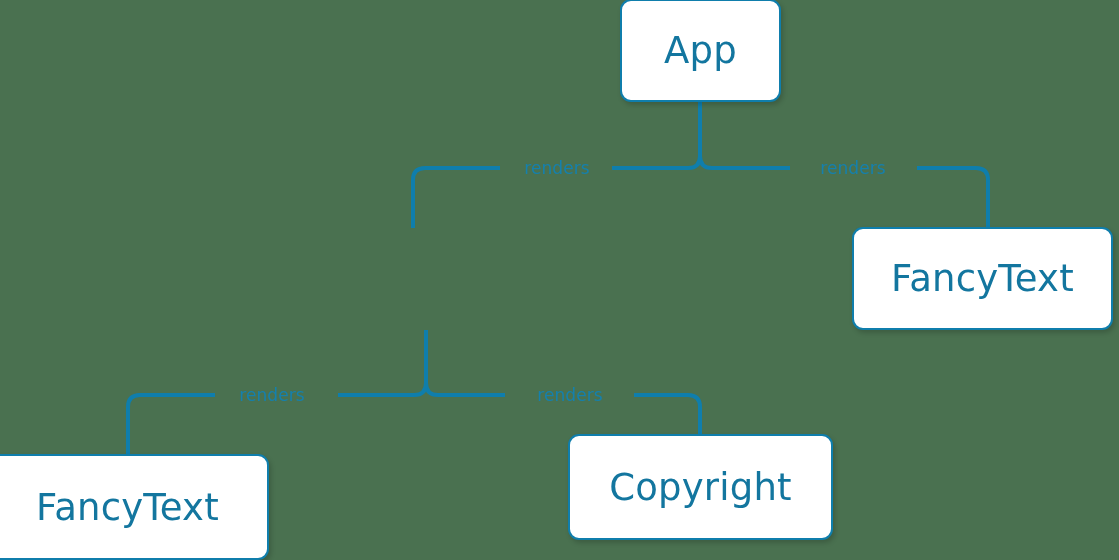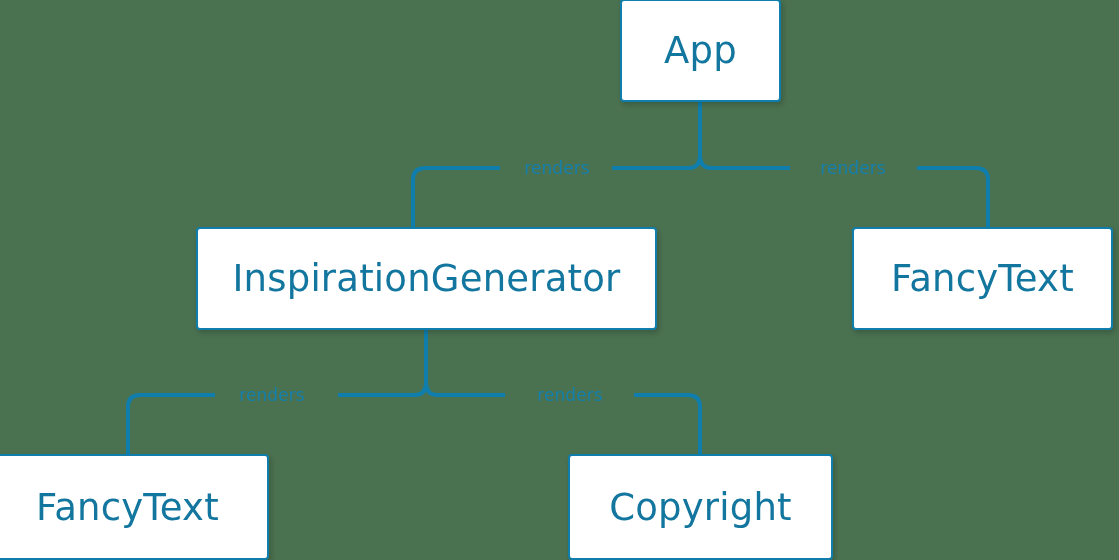--- a/index.html
+++ b/index.html
@@ -23,21 +23,21 @@
     left: 0;
     top: 0;
     width: 1119px;
     height: 560px;
   }
   .node {
     position: absolute;
     box-sizing: border-box;
     background: #ffffff;
     border: 2px solid #0f7eac;
-    border-radius: 4px;
+    border-radius: 11px;
     display: flex;
     align-items: center;
     justify-content: center;
     color: #13769f;
     font-size: 37px;
     font-weight: 400;
     letter-spacing: 0.2px;
     box-shadow: 2px 3px 5px rgba(0,0,0,0.18);
   }
   .node-label {
@@ -51,21 +51,21 @@
     font-weight: 500;
     white-space: nowrap;
     transform: translate(-50%, -50%);
     letter-spacing: 0.1px;
   }
   
   #node-app        { left: 620px; top: -1px;  width: 161px; height: 103px; }
   #node-inspiration{ left: 196px; top: 227px; width: 461px; height: 103px; }
   #node-fancytext-right { left: 852px; top: 227px; width: 261px; height: 103px; }
   #node-fancytext-left  { left: -14px; top: 454px; width: 283px; height: 106px; }
-  #node-copyright  { left: 568px; top: 454px; width: 265px; height: 106px; }
+  #node-copyright  { left: 568px; top: 434px; width: 265px; height: 106px; }
 </style>
 </head>
 <body>
 
 <div id="diagram">
 
   <svg class="edges" viewBox="0 0 1119 560" width="1119" height="560" fill="none" stroke="#0f7eac" stroke-width="4" stroke-linecap="butt">
 
     <path d="M 700 101 L 700 156 Q 700 168 712 168"></path>
     <path d="M 700 156 Q 700 168 688 168"></path>
@@ -79,23 +79,20 @@
 
     <path d="M 414 395 L 338 395 M 215 395 L 140 395 Q 128 395 128 407 L 128 456"></path>
 
     <path d="M 438 395 L 505 395 M 634 395 L 688 395 Q 700 395 700 407 L 700 456"></path>
   </svg>
 
   <div class="node" id="node-app">
     <span class="node-label">App</span>
   </div>
 
-  <div class="node" id="node-inspiration">
-    <span class="node-label">InspirationGenerator</span>
-  </div>
 
   <div class="node" id="node-fancytext-right">
     <span class="node-label">FancyText</span>
   </div>
 
   <div class="node" id="node-fancytext-left">
     <span class="node-label">FancyText</span>
   </div>
 
   <div class="node" id="node-copyright">

